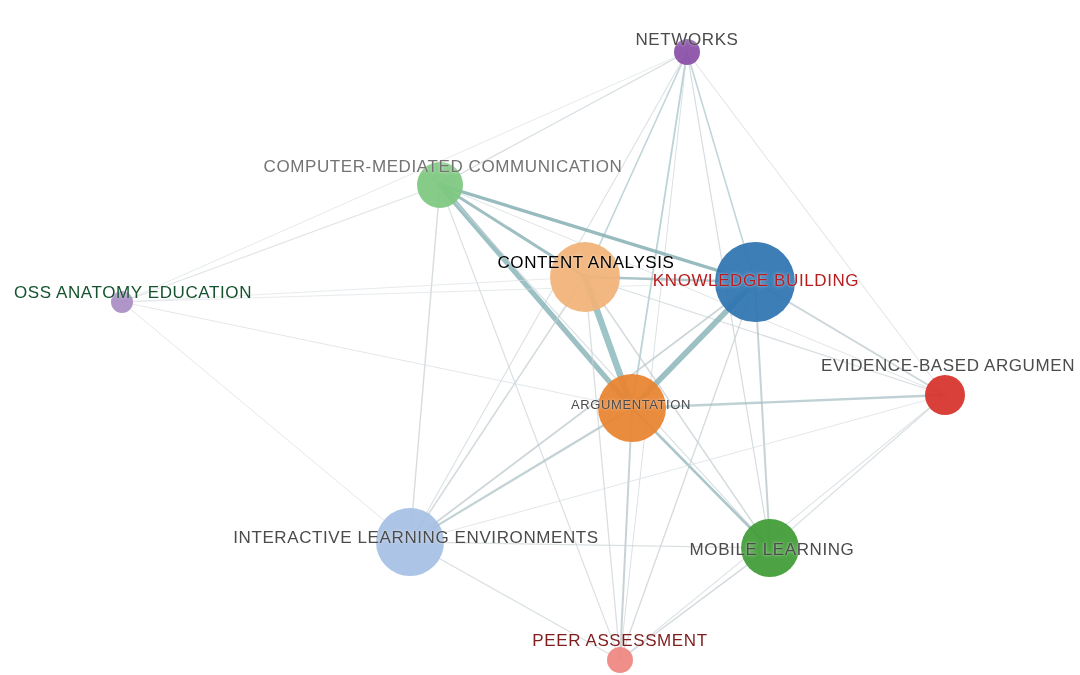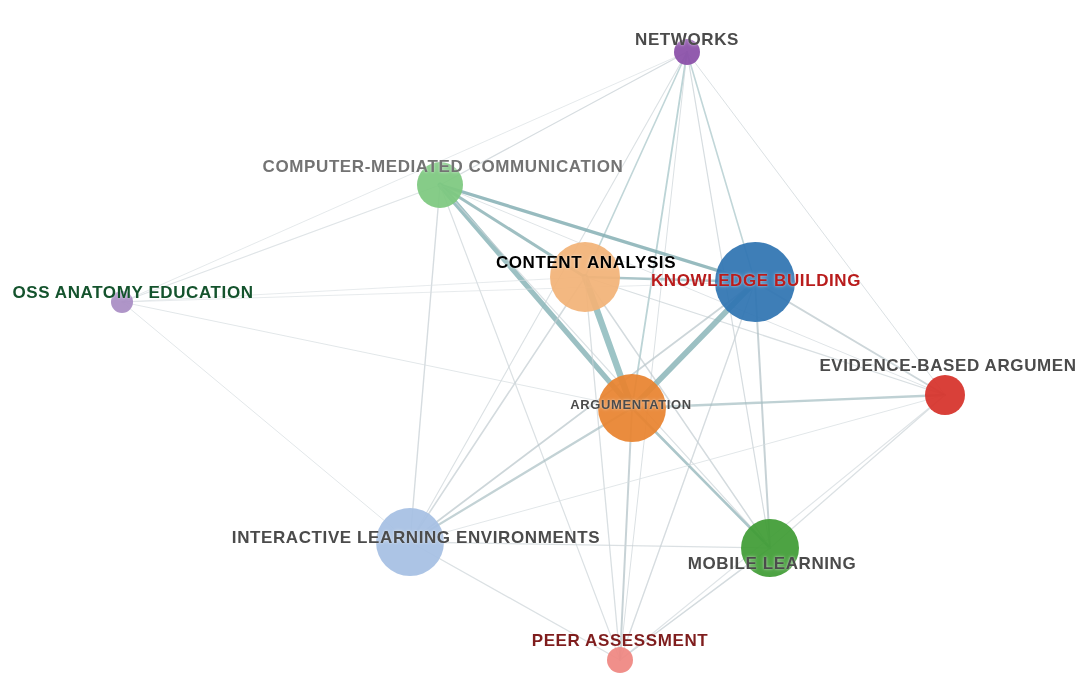--- a/index.html
+++ b/index.html
@@ -20,21 +20,21 @@
     position: absolute;
     top: 0;
     left: 0;
     width: 1080px;
     height: 675px;
     display: block;
   }
   .node-label {
     position: absolute;
     font-family: "Liberation Sans", "DejaVu Sans", sans-serif;
-    font-weight: bold;
+    font-weight: normal;
     color: #4b4b4b;
     letter-spacing: 0.6px;
     white-space: nowrap;
     text-transform: uppercase;
     pointer-events: none;
     transform: translate(-50%, -50%);
     text-shadow:
        0 0 2px rgba(255,255,255,0.55),
        0 0 4px rgba(255,255,255,0.35);
   }
@@ -104,16 +104,16 @@
   </svg>
   <div id="labels-layer">
       <div class="node-label" style="left: 687px; top: 40px; font-size: 17px; color: rgb(75, 75, 75);">NETWORKS</div>
       <div class="node-label" style="left: 443px; top: 167px; font-size: 17px; color: #737373;">COMPUTER-MEDIATED COMMUNICATION</div>
       <div class="node-label" style="left: 133px; top: 293px; font-size: 17px; color: #14532d;">OSS ANATOMY EDUCATION</div>
       <div class="node-label" style="left: 586px; top: 263px; font-size: 17px; color: #000000;">CONTENT ANALYSIS</div>
       <div class="node-label" style="left: 756px; top: 281px; font-size: 17px; color: #b91c1c;">KNOWLEDGE BUILDING</div>
       <div class="node-label" style="left: 631px; top: 404px; font-size: 13px; color: rgb(75, 75, 75);">ARGUMENTATION</div>
       <div class="node-label" style="left: 948px; top: 366px; font-size: 17px; color: rgb(75, 75, 75);">EVIDENCE-BASED ARGUMEN</div>
       <div class="node-label" style="left: 412px; top: 538px; font-size: 17px; color: rgb(75, 75, 75); padding-left: 8px;">INTERACTIVE LEARNING ENVIRONMENTS</div>
-      <div class="node-label" style="left: 772px; top: 564px; font-size: 17px; color: rgb(75, 75, 75);">MOBILE LEARNING</div>
+      <div class="node-label" style="left: 772px; top: 550px; font-size: 17px; color: rgb(75, 75, 75);">MOBILE LEARNING</div>
       <div class="node-label" style="left: 620px; top: 641px; font-size: 17px; color: #7f1d1d;">PEER ASSESSMENT</div>
     </div>
 </div>
 
 </body></html>

